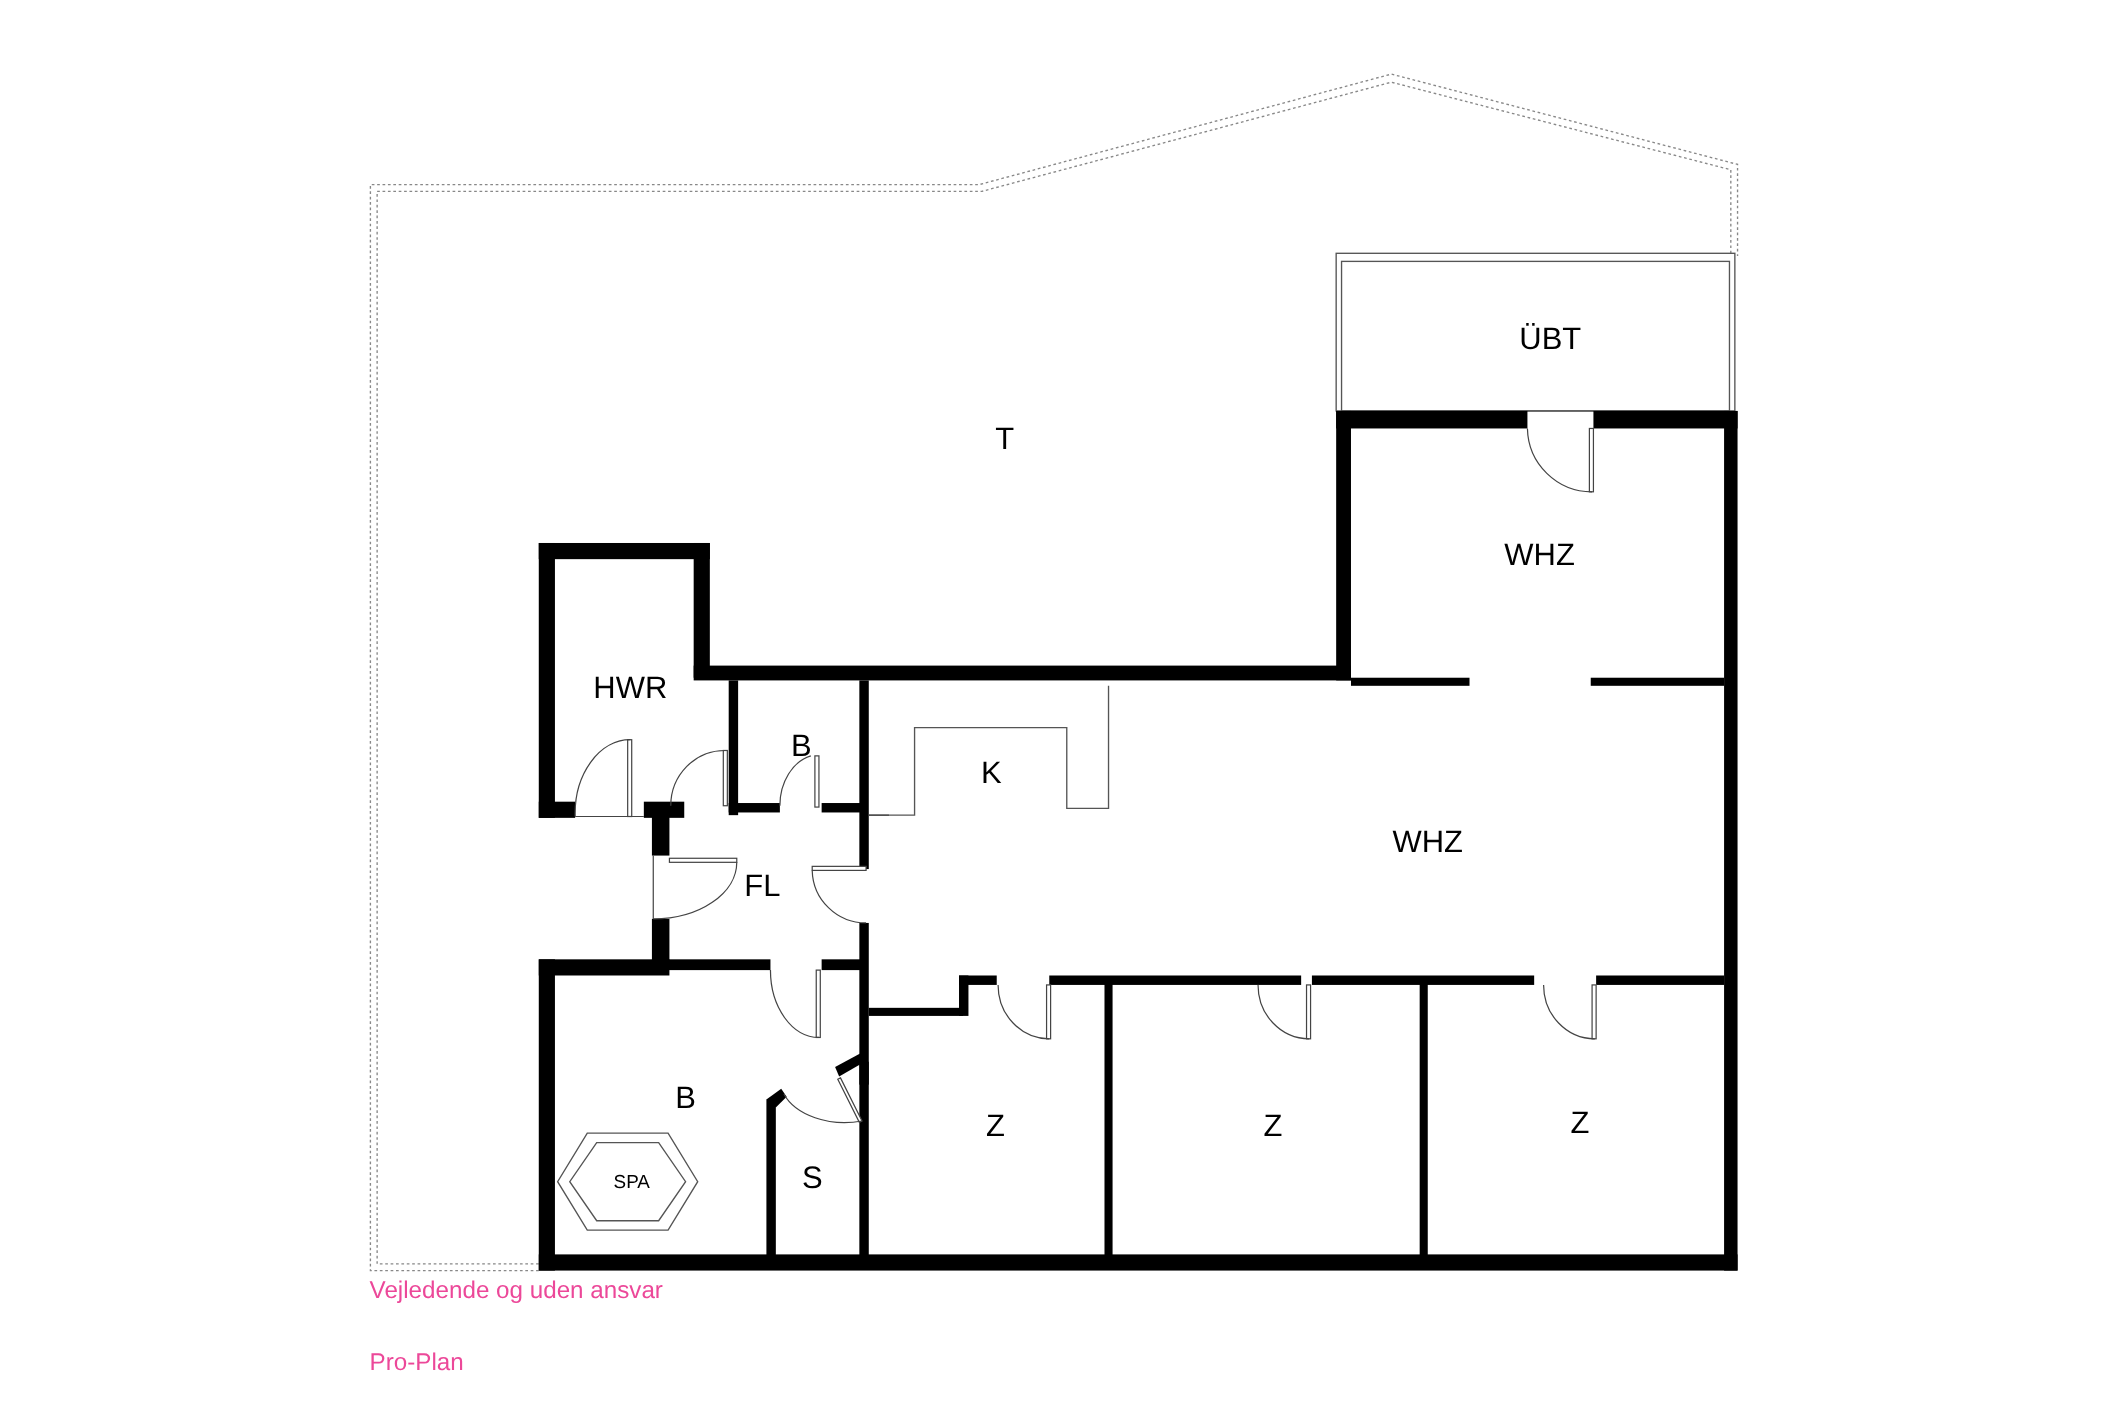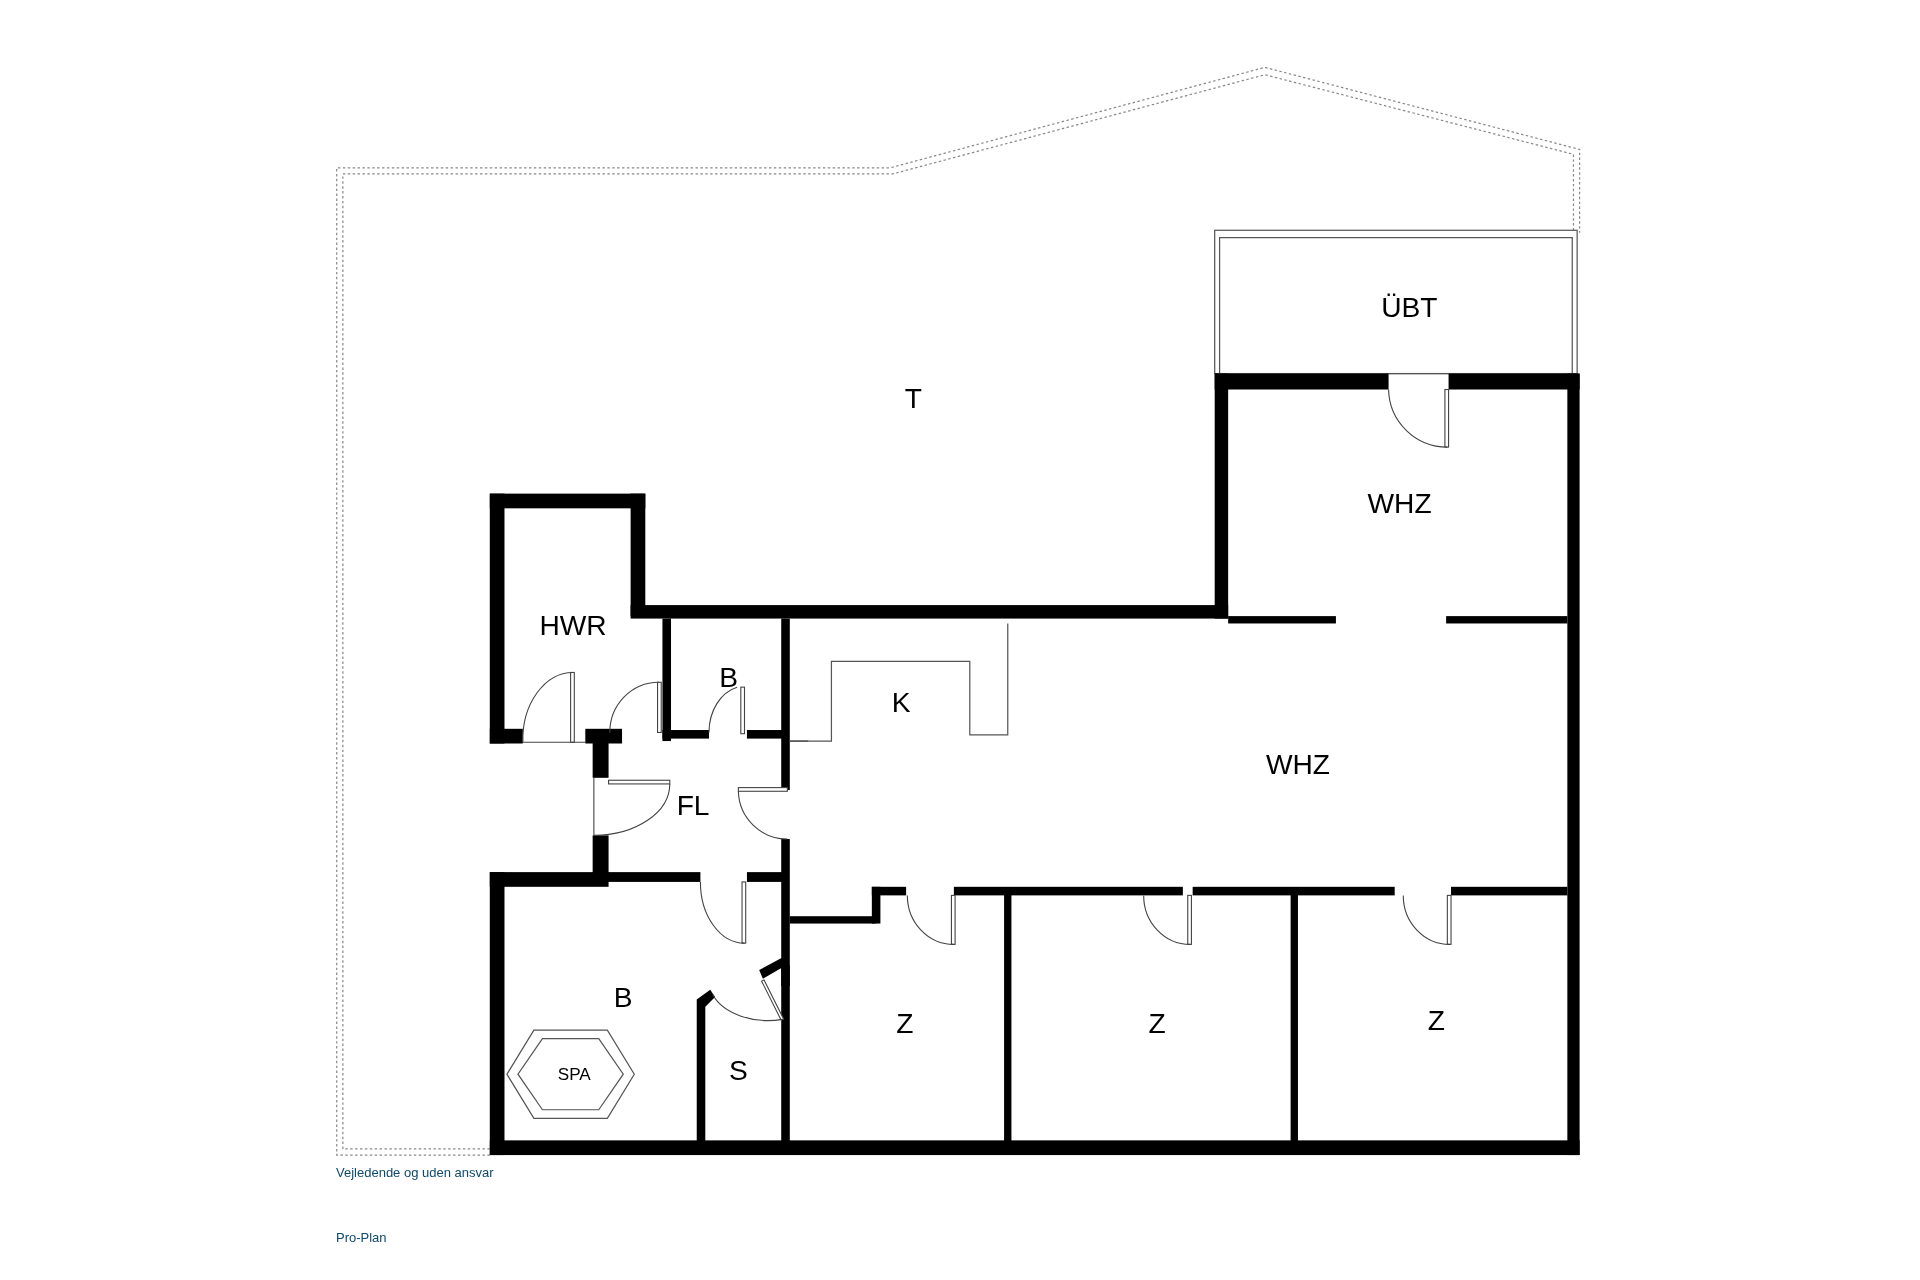--- a/index.html
+++ b/index.html
@@ -5,21 +5,21 @@
   html, body { margin:0; padding:0; background:#ffffff; }
   body { width:1920px; height:1280px; position:relative; overflow:hidden; }
   #plan { position:absolute; left:0; top:0; width:1920px; height:1280px; }
   .wall { fill:#000000; }
   .thin { fill:none; stroke:#555555; stroke-width:1; }
   .dot { fill:none; stroke:#888888; stroke-width:1; stroke-dasharray:2 2; }
   .door { fill:none; stroke:#444444; stroke-width:0.9; }
   .leaf { fill:#ffffff; stroke:#444444; stroke-width:0.9; }
   .lbl { font-family:"Liberation Sans", sans-serif; font-size:23px; fill:#000000; text-anchor:middle; dominant-baseline:middle; }
   .lbl-sm { font-family:"Liberation Sans", sans-serif; font-size:14px; fill:#000000; text-anchor:middle; dominant-baseline:middle; }
-  .footer { position:absolute; left:336px; font-family:"Liberation Sans", sans-serif; font-size:13px; color:#0c4a6e; line-height:26px; }
+  .footer { position:absolute; left:336px; font-family:"Liberation Sans", sans-serif; font-size:22px; color:#ec4899; line-height:26px; }
 </style>
 </head>
 <body>
 
 <svg id="plan" viewBox="0 0 1568 1045" preserveAspectRatio="none" xmlns="http://www.w3.org/2000/svg">
 
   <g>
     <polyline class="dot" points="400,943 275,943 275,137 727,137 1033,55 1290,122 1290,190"></polyline>
     <polyline class="dot" points="400,938 280,938 280,142 729,142 1033,61 1285,126 1285,190"></polyline>
   </g>

